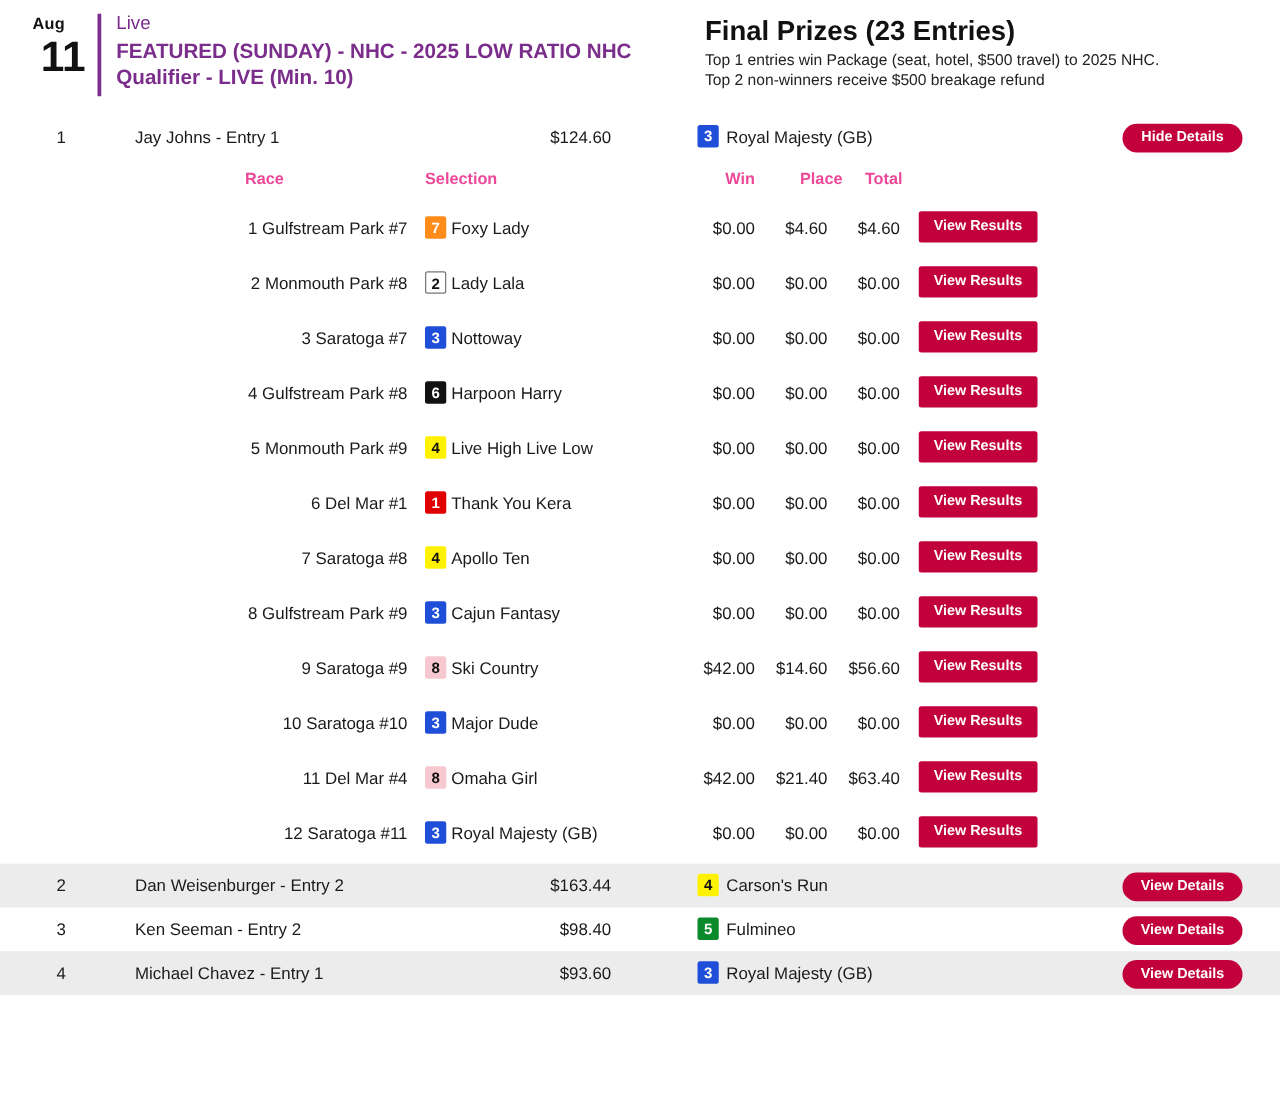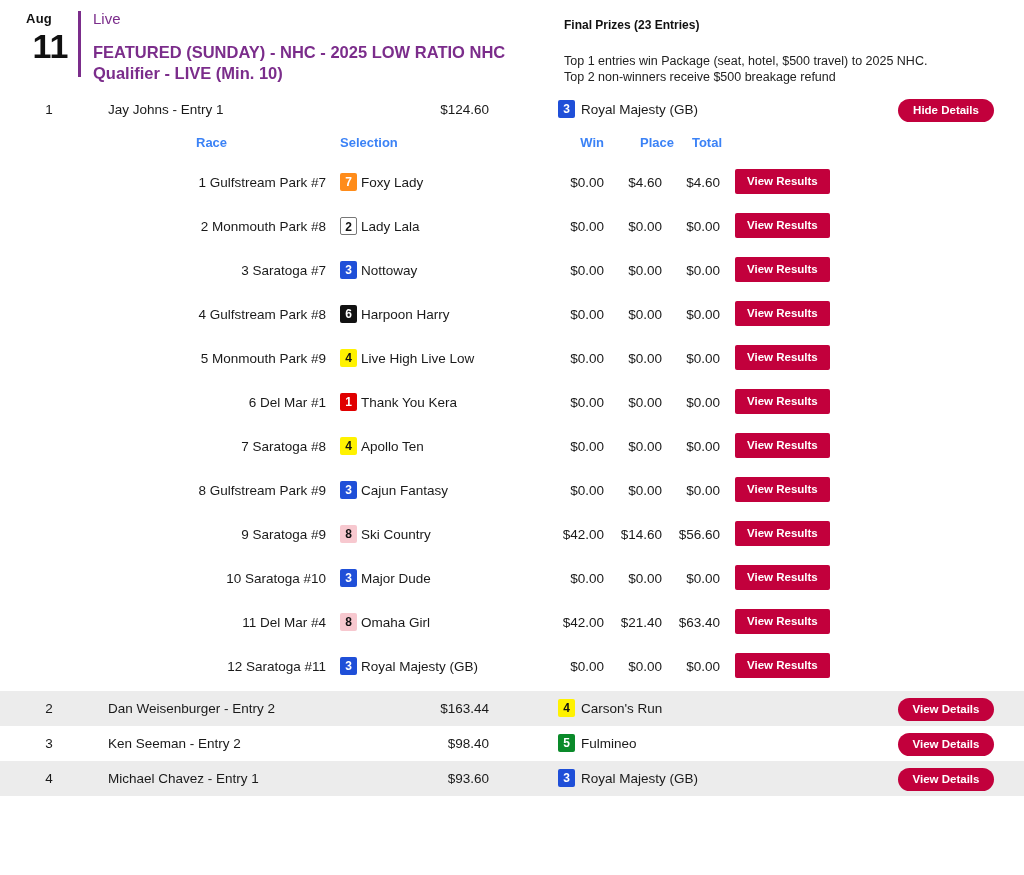--- a/index.html
+++ b/index.html
@@ -46,38 +46,38 @@
   }
   .title-block {
     padding-left: 12px;
     padding-top: 2px;
     max-width: 440px;
   }
   .live-label {
     color: #7b2d8b;
     font-size: 15px;
     line-height: 18px;
-    margin-bottom: 14px;
+    margin-bottom: 3px;
   }
   .event-title {
     color: #7b2d8b;
     font-size: 16.5px;
     font-weight: bold;
     line-height: 21px;
   }
   .prizes {
     margin-left: 43px;
     padding-top: 6px;
   }
   .prizes-title {
-    font-size: 12px;
+    font-size: 22px;
     font-weight: bold;
     color: #111;
     line-height: 22px;
-    margin-bottom: 17px;
+    margin-bottom: 4px;
   }
   .prizes-line {
     font-size: 12.5px;
     color: #222;
     line-height: 16px;
   }
 
   
   .colheads {
     position: relative;
@@ -157,21 +157,21 @@
   
   .detail {
     position: relative;
     padding-top: 8px;
   }
   .detail-head {
     position: relative;
     height: 28px;
     font-size: 13px;
     font-weight: bold;
-    color: #3b82f6;
+    color: #ec4899;
   }
   .detail-head .dh { position: absolute; top: 0; }
   .dh-race { left: 196px; }
   .dh-sel { left: 340px; }
   .dh-win { left: 556px; width: 48px; text-align: right; }
   .dh-place { left: 624px; width: 50px; text-align: right; }
   .dh-total { left: 672px; width: 50px; text-align: right; }
 
   .detail-row {
     position: relative;

